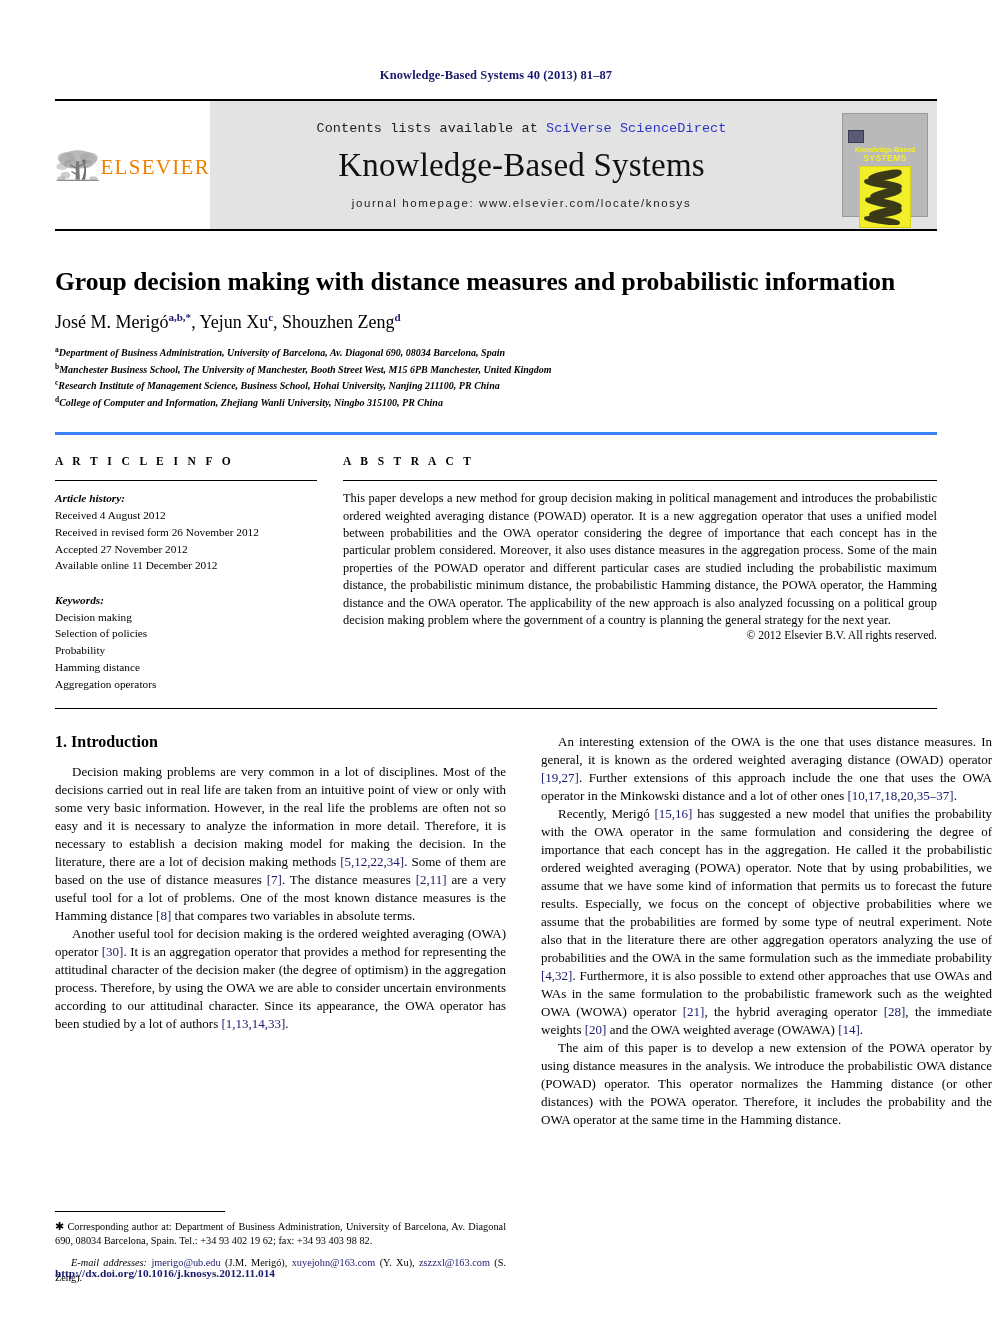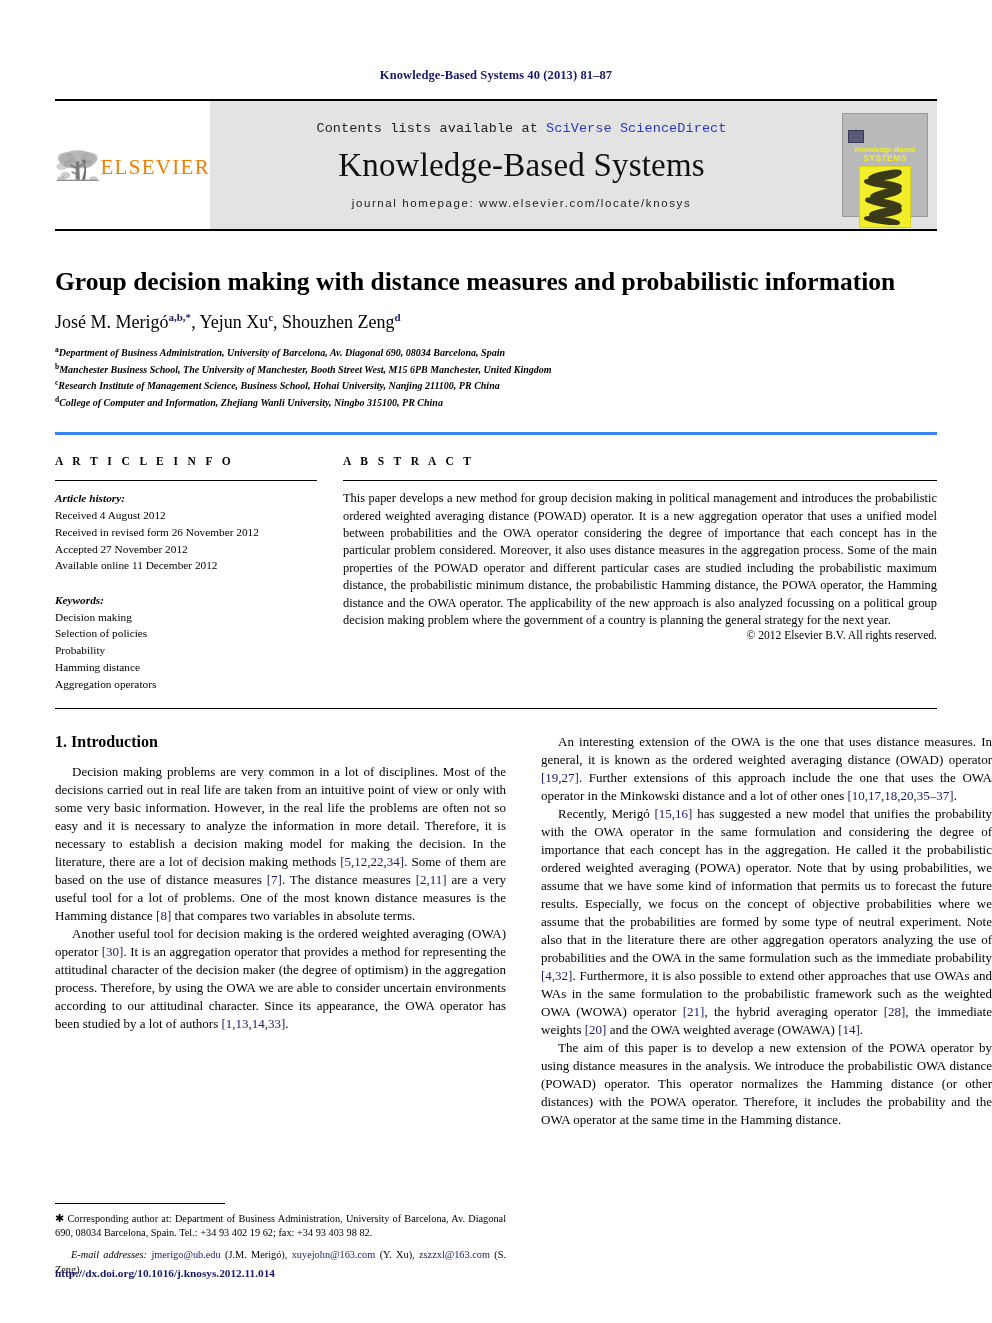--- a/index.html
+++ b/index.html
@@ -235,21 +235,21 @@
     margin: 0 0 0 0;
     hyphens: auto;
   }
   .para + .para { margin-top: 0; }
   .ref { color: #18196b; }
 
   
   .fn-wrap {
     position: absolute;
     left: 0;
-    bottom: 16px;
+    bottom: 8px;
     width: 451px;
   }
   .fn-rule {
     border-top: 1px solid #000;
     width: 170px;
     margin-bottom: 7px;
   }
   .fn {
     font-size: 10.3px;
     line-height: 1.42;

